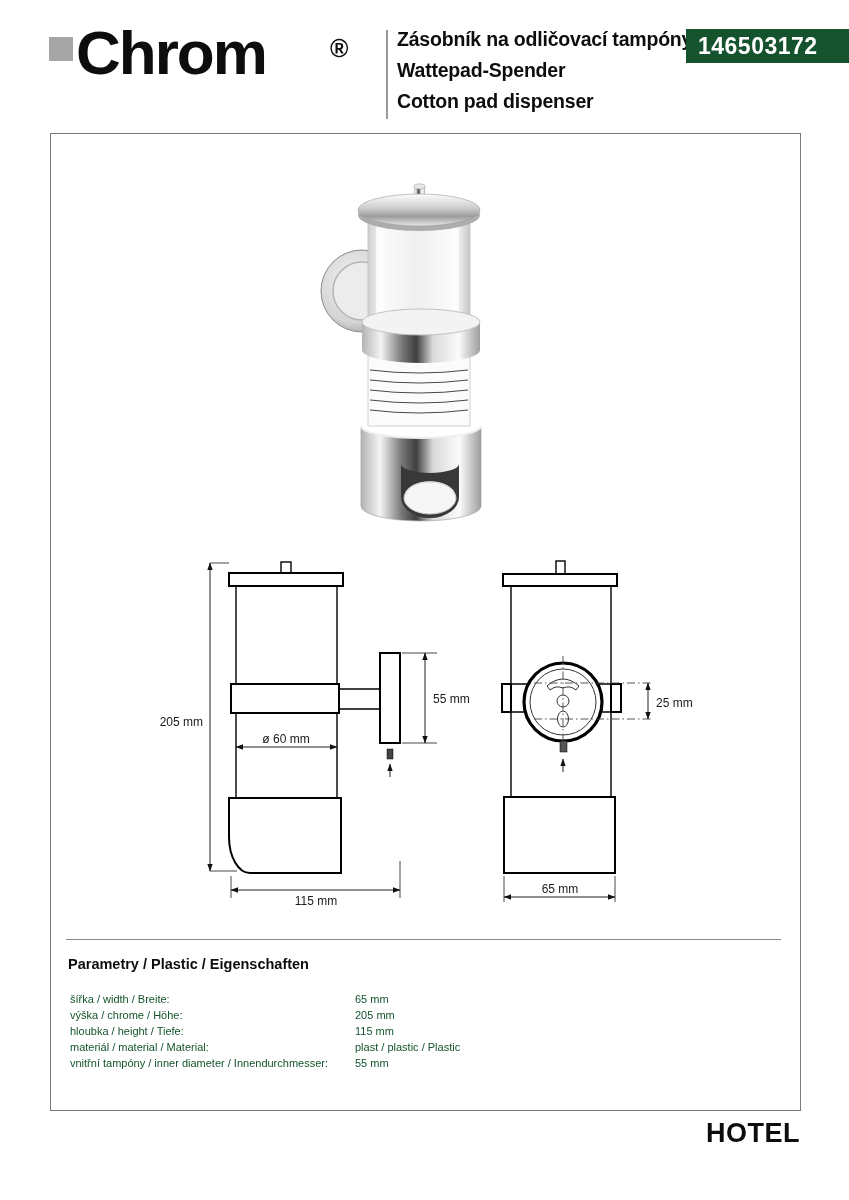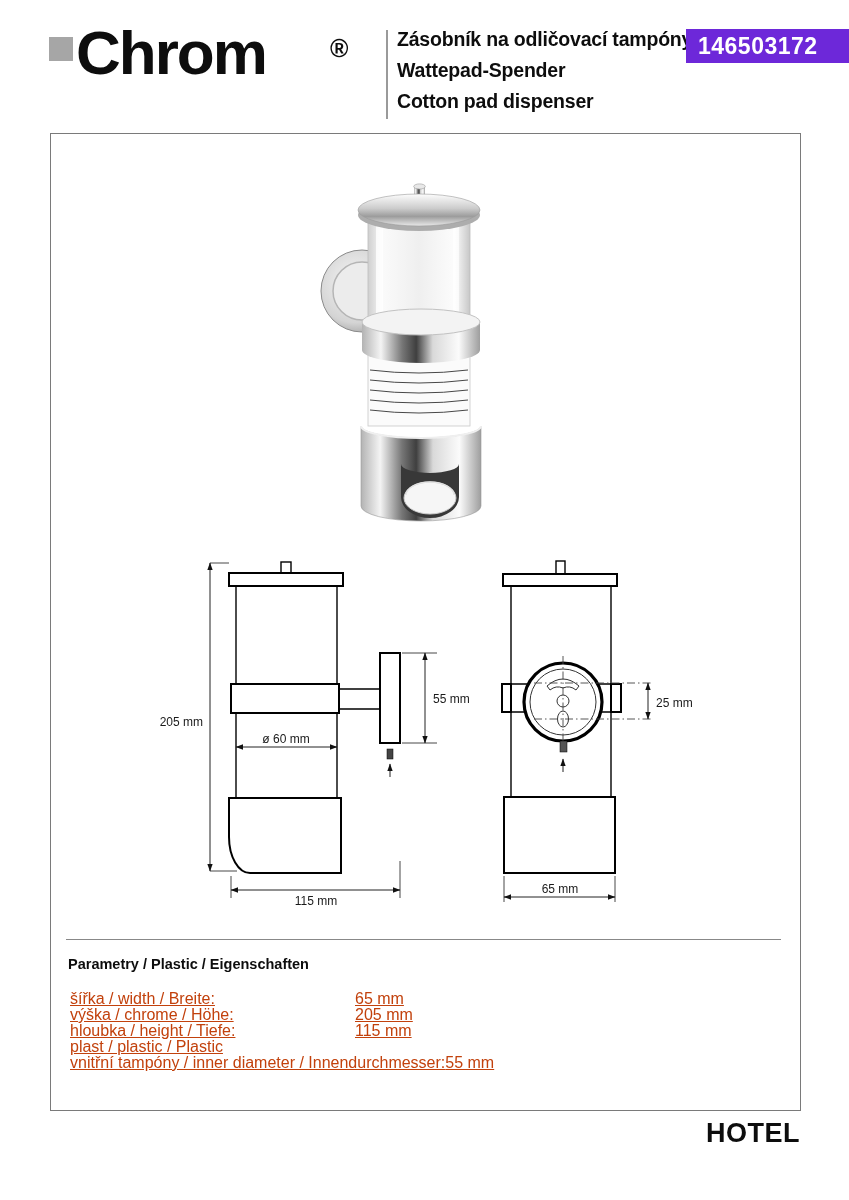--- a/index.html
+++ b/index.html
@@ -5,33 +5,33 @@
   html,body { margin:0; padding:0; background:#ffffff; }
   body { width:849px; height:1200px; position:relative; font-family:"Liberation Sans", sans-serif; color:#111; }
   .abs { position:absolute; }
 
   
   .logo-square { left:49px; top:37px; width:24px; height:24px; background:#a6a6a6; }
   .logo-text { left:76px; top:22px; font-size:62px; font-weight:bold; letter-spacing:-2px; color:#0d0d0d; line-height:62px; }
   .logo-reg { left:330px; top:34px; font-size:25px; font-weight:bold; color:#0d0d0d; }
   .title-divider { left:386px; top:30px; width:2px; height:89px; background:#9a9a9a; }
   .titles { left:397px; top:24px; font-size:19.5px; font-weight:bold; line-height:31px; letter-spacing:-0.2px; color:#0d0d0d; white-space:nowrap; }
-  .code-badge { left:686px; top:29px; width:163px; height:34px; background:#6d28d9; color:#ffffff;
+  .code-badge { left:686px; top:29px; width:163px; height:34px; background:#14532d; color:#ffffff;
                 font-size:23px; font-weight:bold; line-height:34px; padding-left:12px; box-sizing:border-box; letter-spacing:0.5px; }
 
   
   .content-box { left:50px; top:133px; width:749px; height:976px; border:1px solid #7a7a7a; background:#fff; }
   .photo-svg { left:313px; top:164px; }
   .draw-svg { left:150px; top:550px; }
   .section-divider { left:66px; top:939px; width:715px; height:1px; background:#888; }
 
   
   .param-heading { left:68px; top:956px; font-size:14.5px; font-weight:bold; color:#0d0d0d; }
   .param-table { left:70px; top:991px; }
-  .param-row { display:flex; height:16px; line-height:16px; font-size:16px; color:#c2410c; white-space:nowrap;text-decoration:underline; }
+  .param-row { display:flex; height:16px; line-height:16px; font-size:11px; color:#14532d; white-space:nowrap; }
   .param-label { min-width:285px; }
 
   
   .footer-brand { right:49px; top:1118px; font-size:27px; font-weight:bold; color:#0d0d0d; letter-spacing:0.5px; }
 
   svg text { font-family:"Liberation Sans", sans-serif; font-size:12px; fill:#1a1a1a; }
   .thin  { stroke:#333; stroke-width:0.9; fill:none; }
   .dim   { stroke:#222; stroke-width:1;   fill:none; }
   .edge  { stroke:#000; stroke-width:1.4; fill:none; }
   .edge2 { stroke:#000; stroke-width:2;   fill:#fff; }
@@ -208,20 +208,21 @@
   </div>
   <div class="param-row">
     <span class="param-label">výška / chrome / Höhe:</span>
     <span class="param-value">205 mm</span>
   </div>
   <div class="param-row">
     <span class="param-label">hloubka / height / Tiefe:</span>
     <span class="param-value">115 mm</span>
   </div>
   <div class="param-row">
+    <span class="param-label">materiál / material / Material:</span>
     <span class="param-value">plast / plastic / Plastic</span>
   </div>
   <div class="param-row">
     <span class="param-label">vnitřní tampóny / inner diameter / Innendurchmesser:</span>
     <span class="param-value">55 mm</span>
   </div>
 </div>
 
 <div class="abs footer-brand">HOTEL</div>
 

